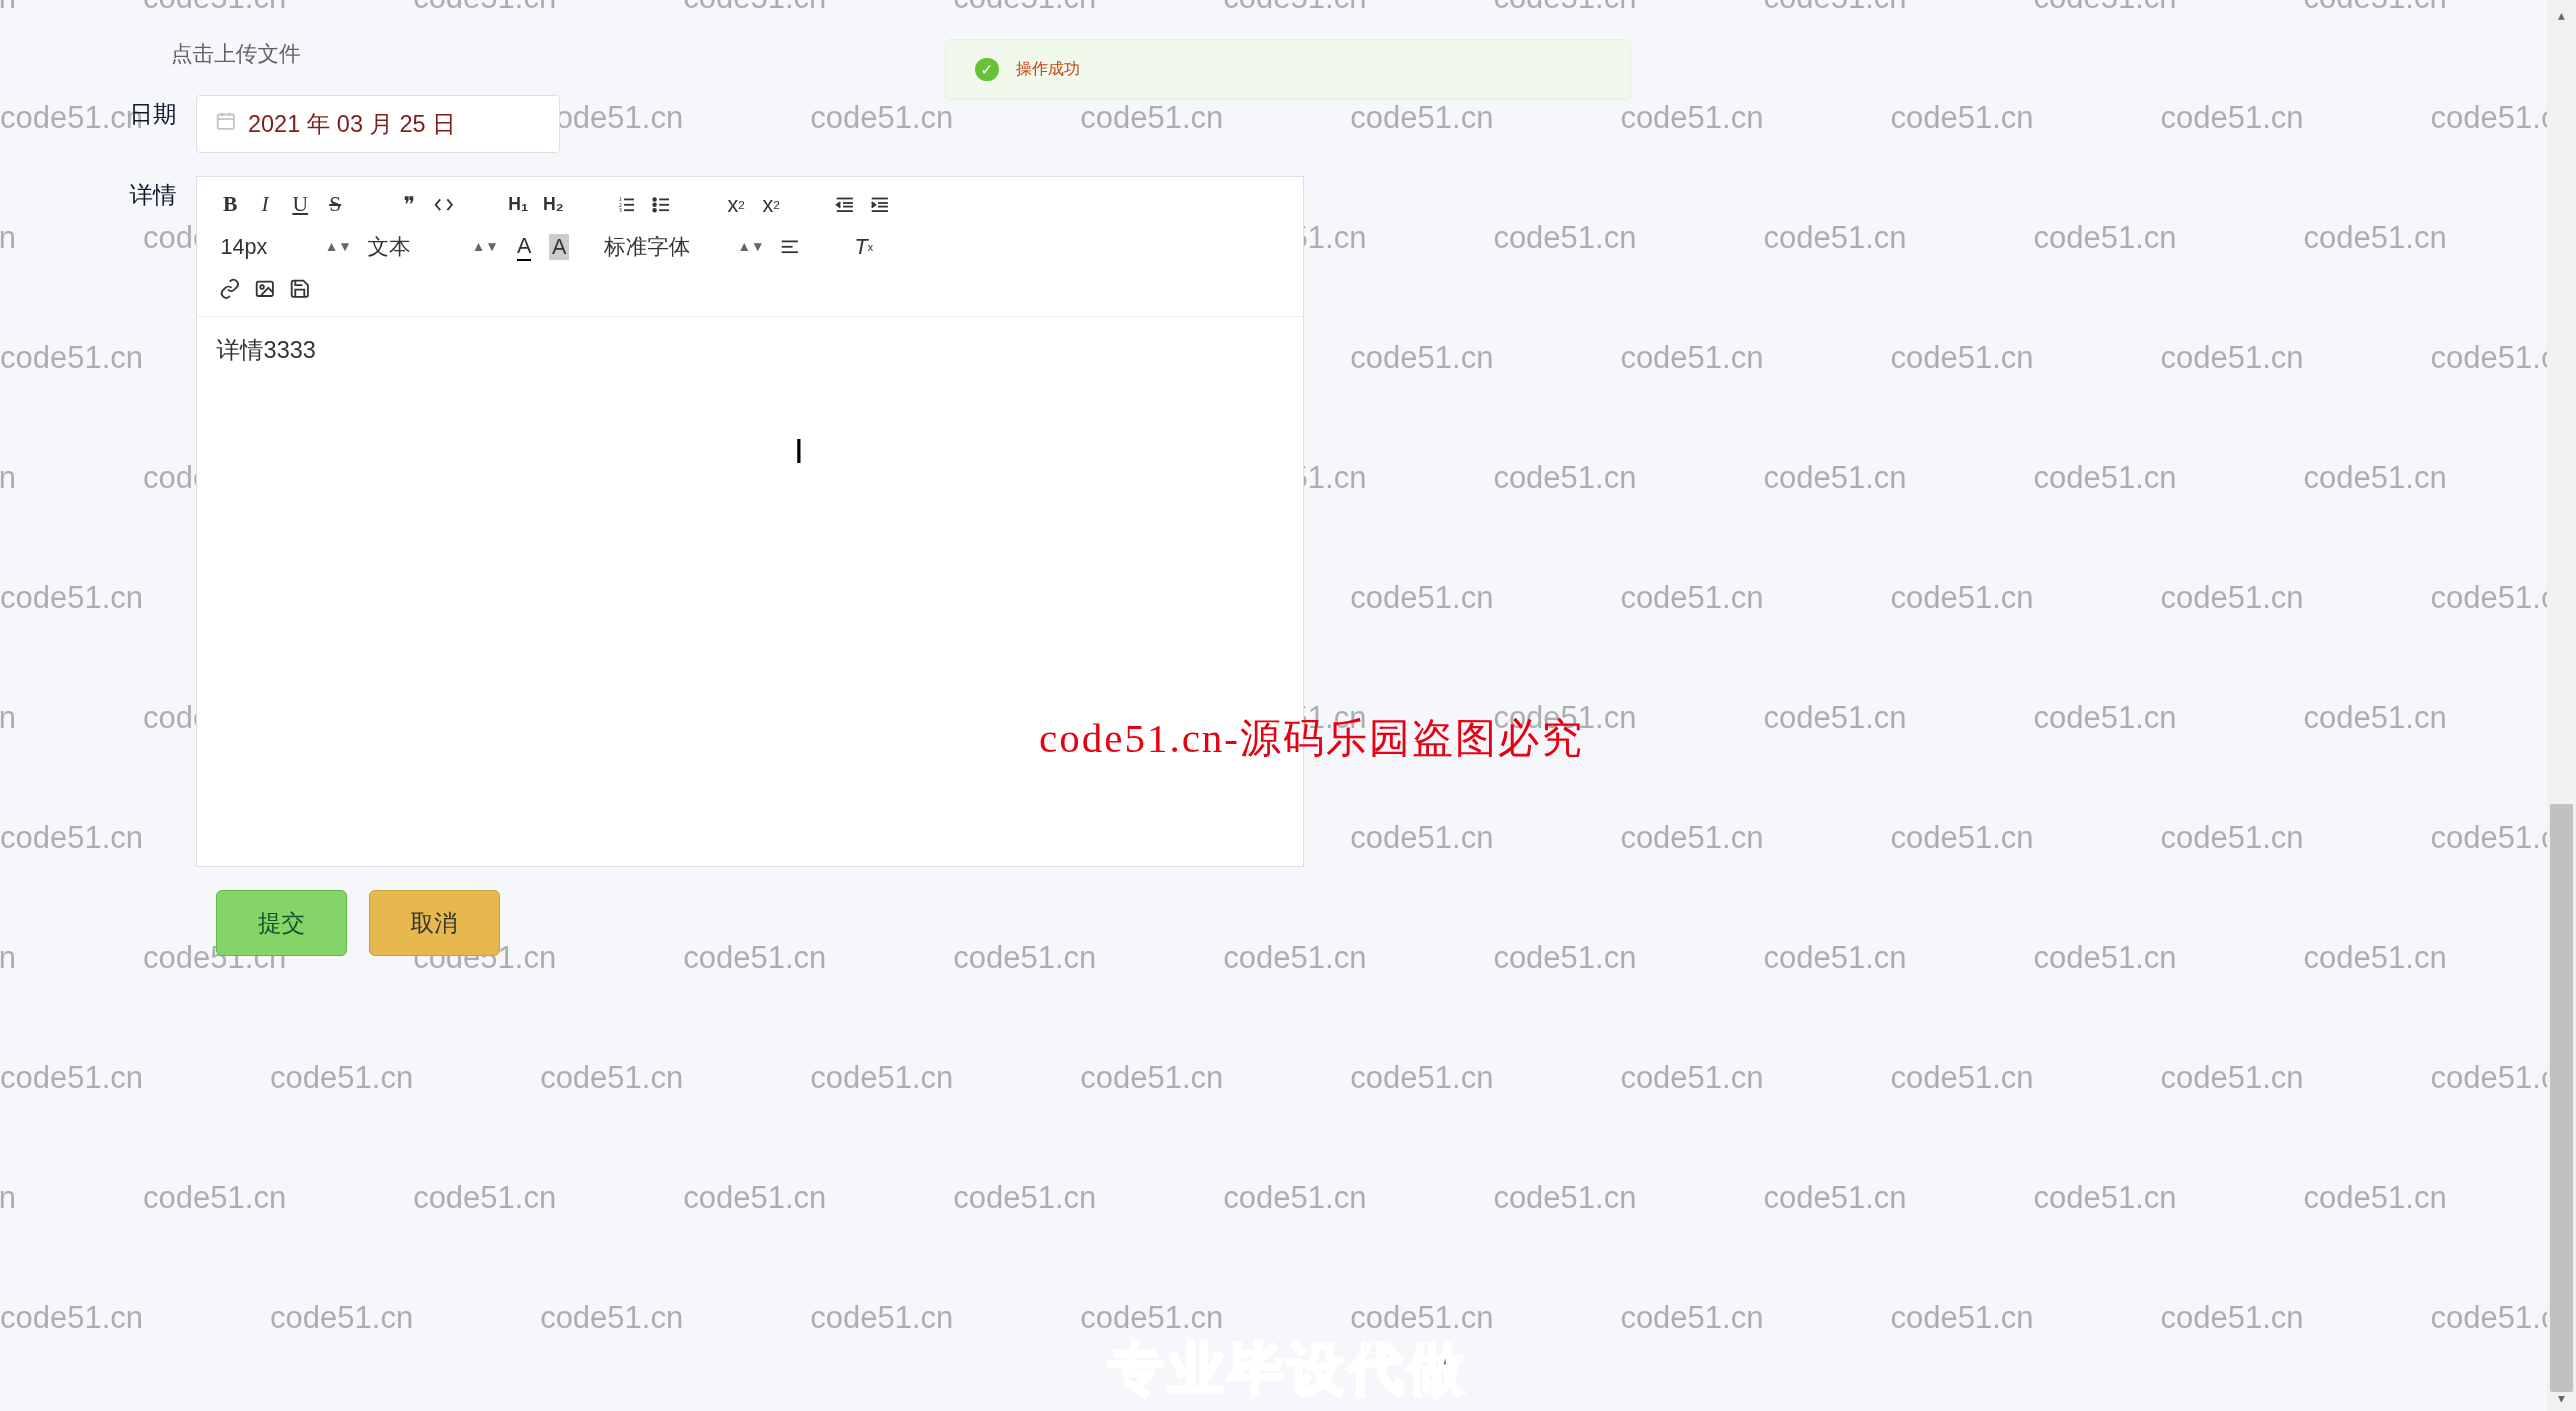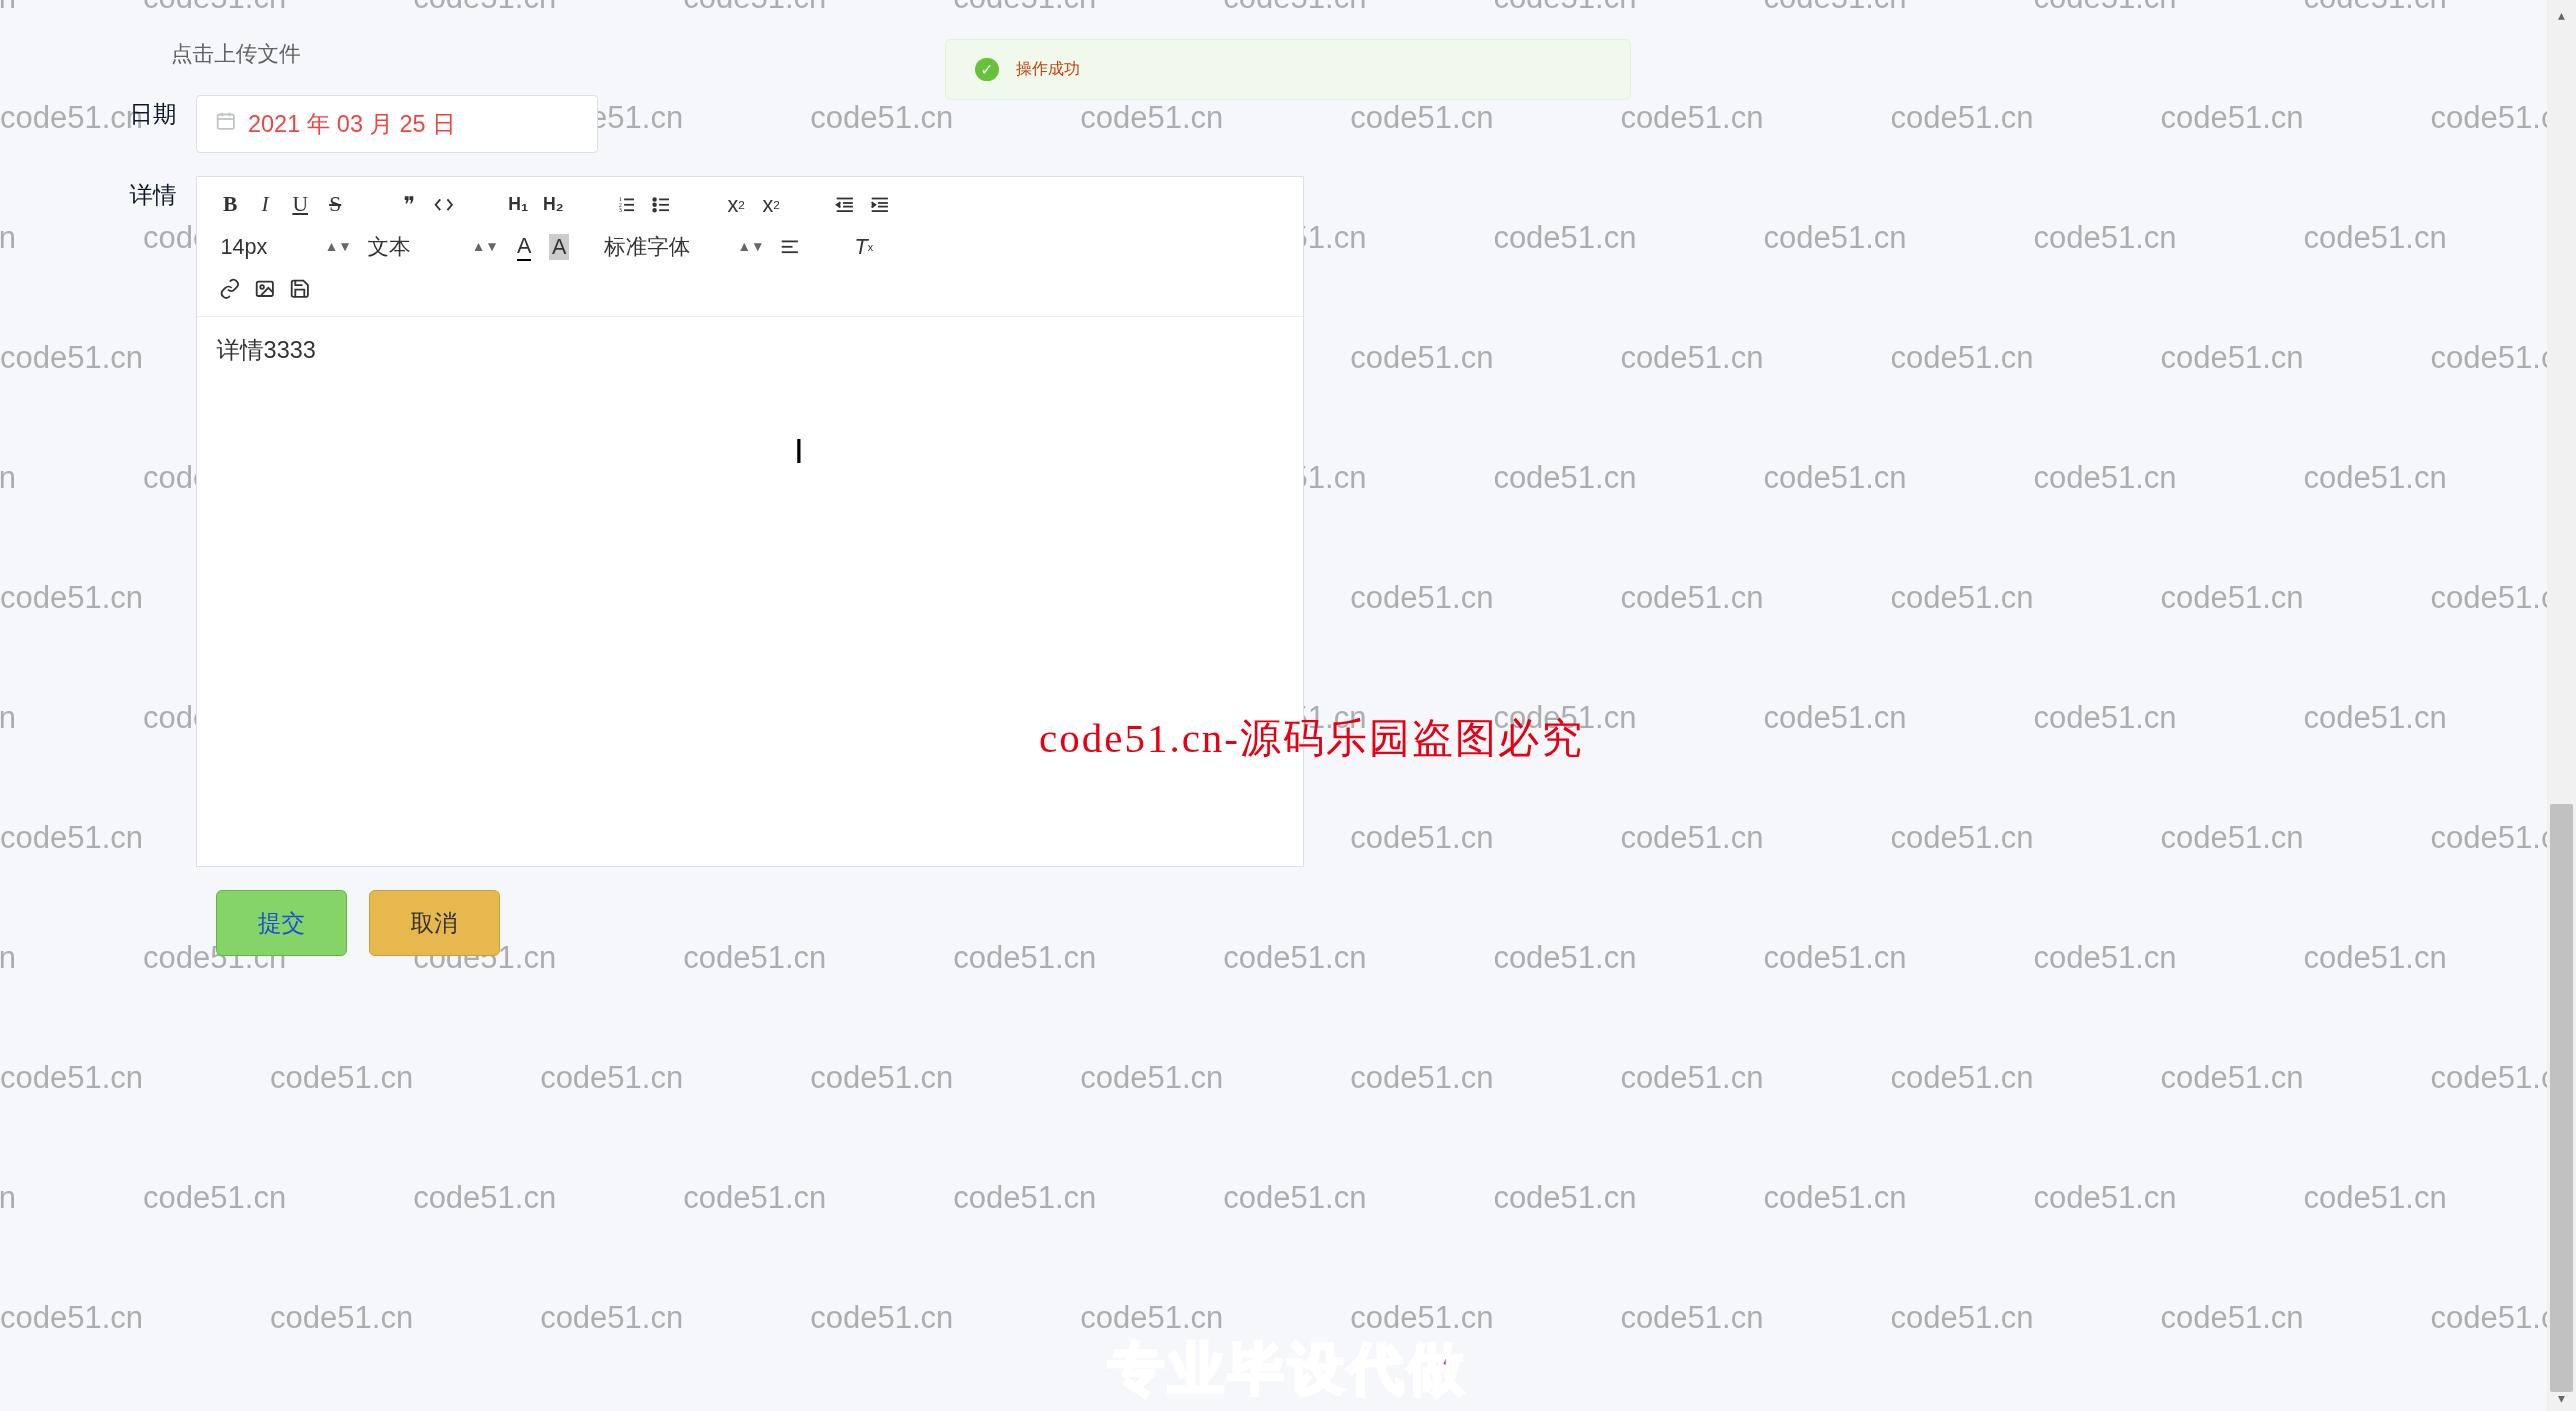--- a/index.html
+++ b/index.html
@@ -92,23 +92,23 @@
   display: block;
 }
 
 .date-input {
   border: 1px solid #dcdfe6;
   border-radius: 3.9px;
   background: #fff;
   padding: 11.8px 17.6px;
   display: flex;
   align-items: center;
-  width: 402px;
+  width: 364px;
   font-size: 23.5px;
-  color: #ef4444;
+  color: #7f1d1d;
 }
 .date-input .cal-icon {
   margin-right: 11.8px;
   color: #c0c4cc;
 }
 
 .textarea-input {
   border: 1px solid #dcdfe6;
   border-radius: 3.9px;
   background: #fff;
@@ -180,21 +180,21 @@
 .btn {
   padding: 15.7px 41px;
   border-radius: 5.9px;
   font-size: 23.5px;
   cursor: pointer;
   border: 1px solid;
 }
 .btn-submit {
   background: #85d468;
   border-color: #5fb83f;
-  color: #1d4ed8;
+  color: #14532d;
 }
 .btn-cancel {
   background: #e6b84d;
   border-color: #c9a03a;
   color: #333;
 }
 
 .overlay-red {
   position: absolute;
   top: 711px;

